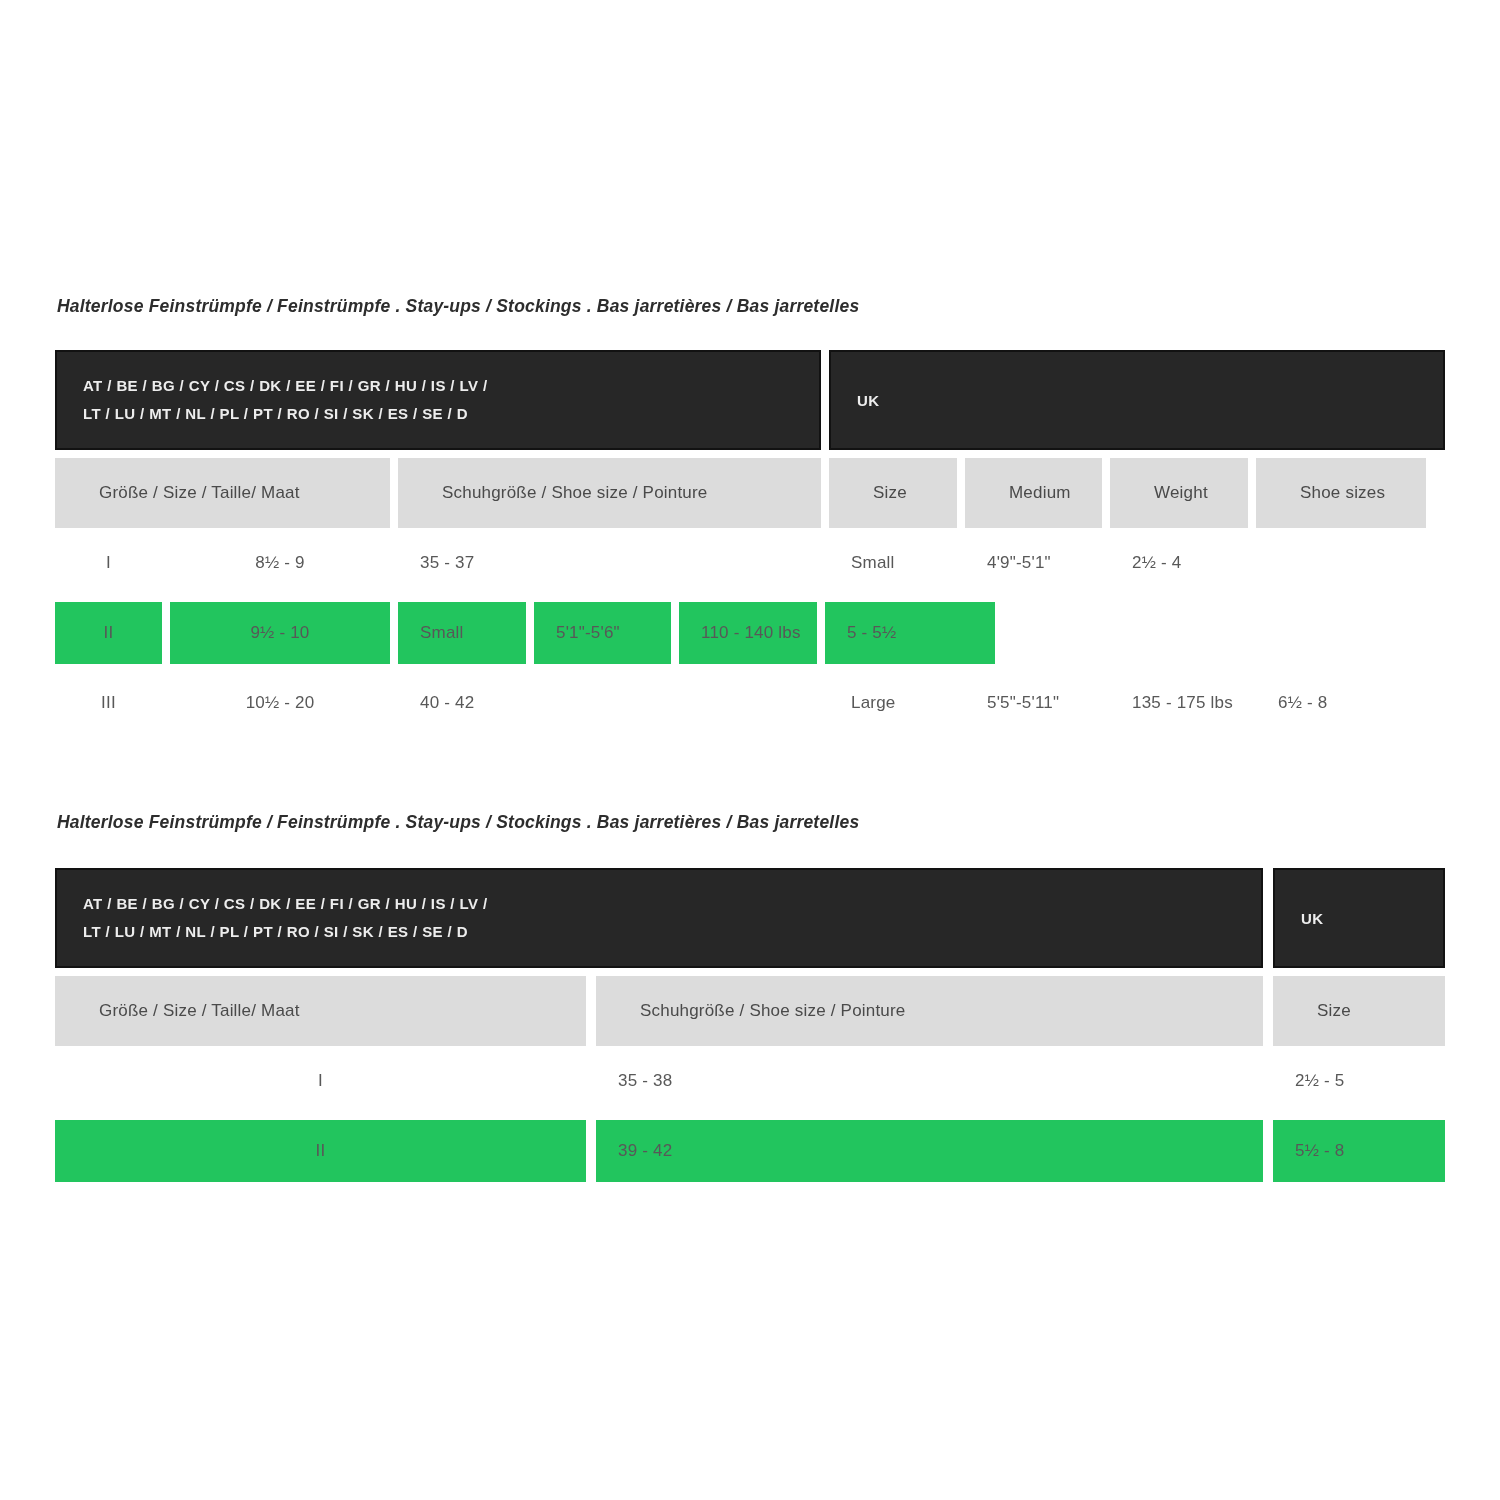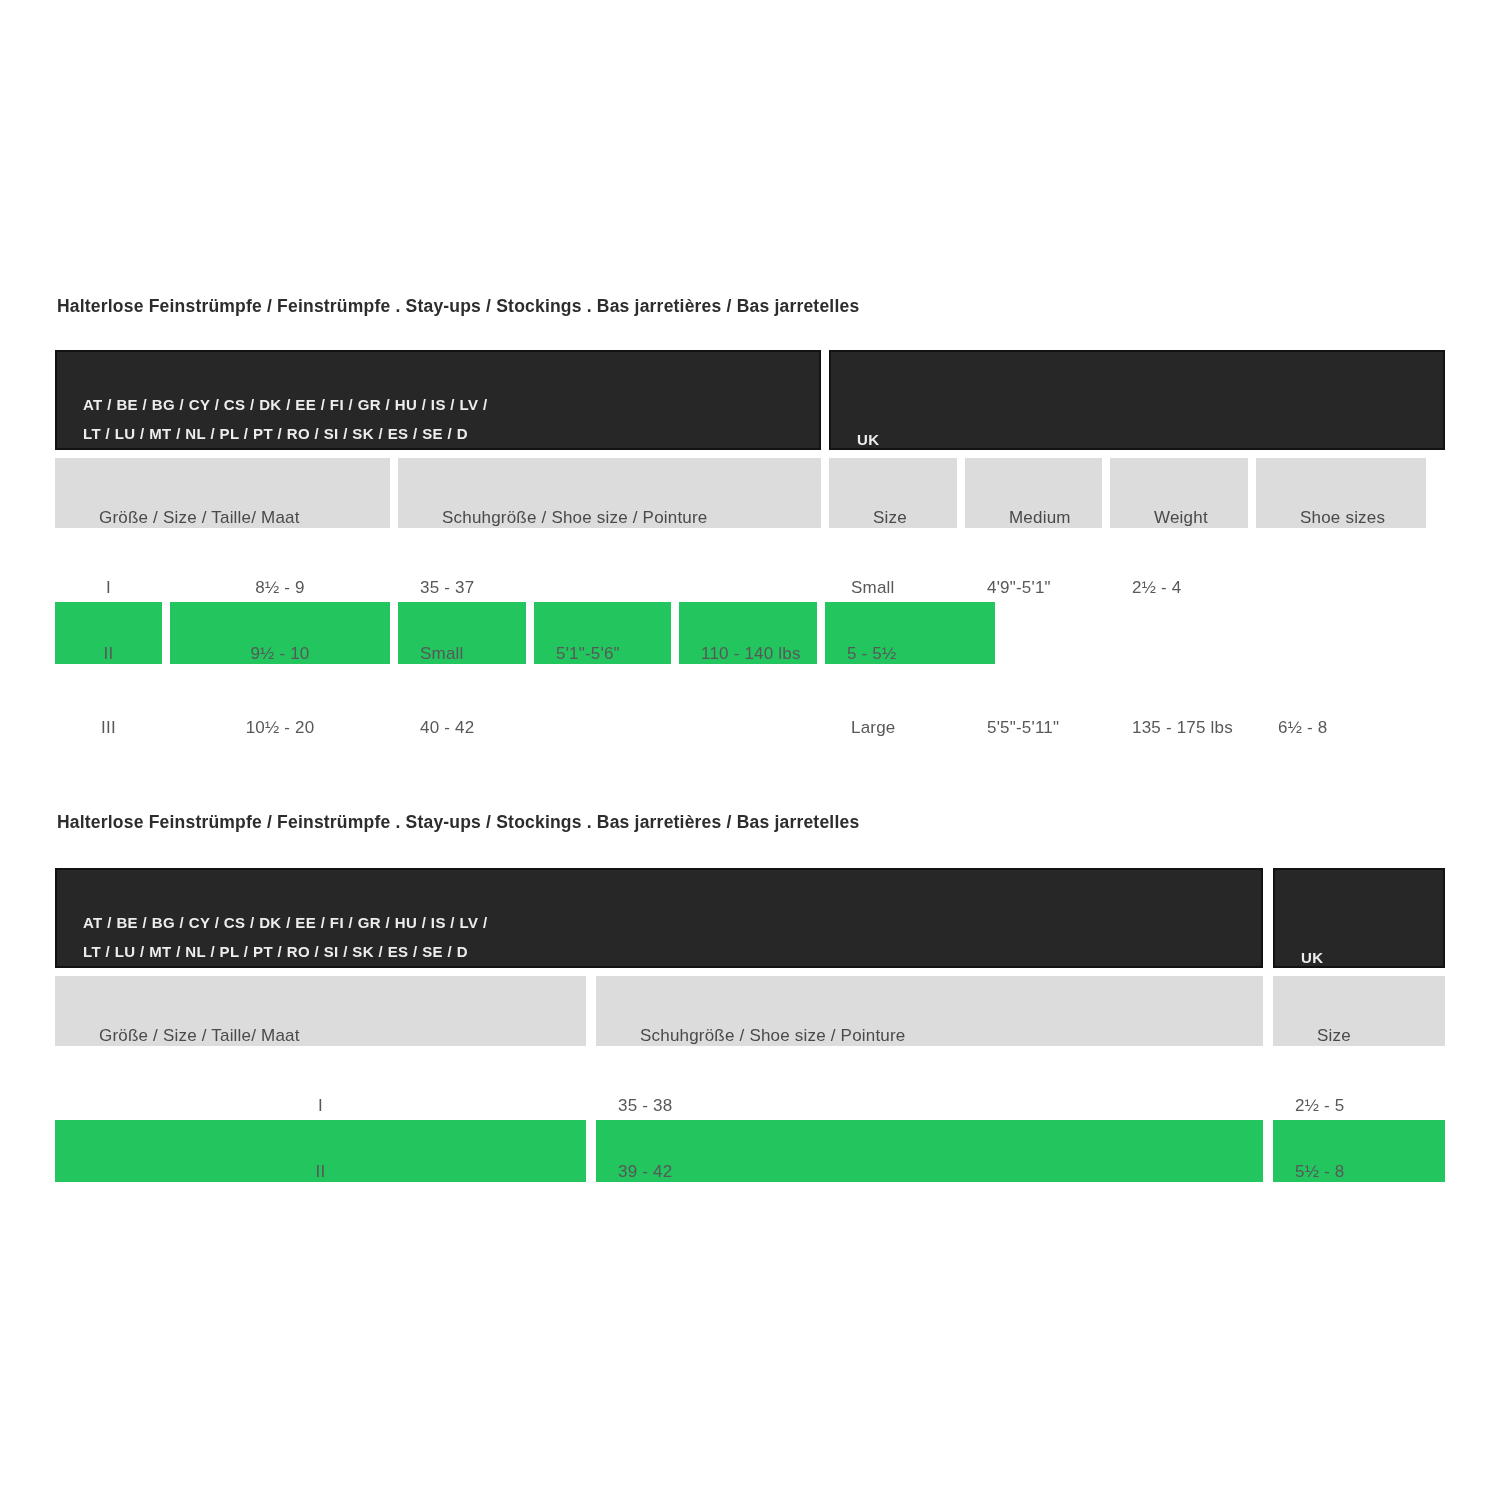--- a/index.html
+++ b/index.html
@@ -1,21 +1,21 @@
 <!DOCTYPE html>
 <html><head>
 <meta charset="utf-8">
 <style>
   html,body{margin:0;padding:0;background:#ffffff;}
   body{width:1500px;height:1500px;position:relative;font-family:"Liberation Sans",sans-serif;}
-  .title{position:absolute;left:57px;margin:0;font-size:17.5px;font-weight:700;color:#2d2d2d;letter-spacing:.2px;}
+  .title{position:absolute;left:57px;margin:0;font-size:17.5px;font-weight:700;color:#2d2d2d;letter-spacing:.2px;font-style:italic;}
   .tbl{position:absolute;left:55px;width:1390px;}
   .row{display:flex;gap:8px;}
   .tbl.t2 .row{gap:10px;}
-  .cell{box-sizing:border-box;display:flex;align-items:flex-end;padding-left:22px;font-size:17px;color:#585858;letter-spacing:.2px;}
+  .cell{box-sizing:border-box;display:flex;align-items:center;padding-left:22px;font-size:17px;color:#585858;letter-spacing:.2px;}
   .hrow{height:100px;}
   .hrow .cell{background:#272727;border:2px solid #121212;color:#ededed;font-weight:600;font-size:15px;letter-spacing:.4px;padding-left:26px;}
   .hrow .lines{line-height:1.9;}
   .chrow,.drow{height:70px;margin-top:8px;}
   .drow{margin-top:0;}
   .chrow .cell{background:#dcdcdc;color:#4a4a4a;font-size:17px;padding-left:44px;}
   .drow.shaded .cell{background:#22c55e;margin:4px 0;}
   .center{justify-content:center;padding-left:0;}
   .c-uk{padding-left:30px;}
   

